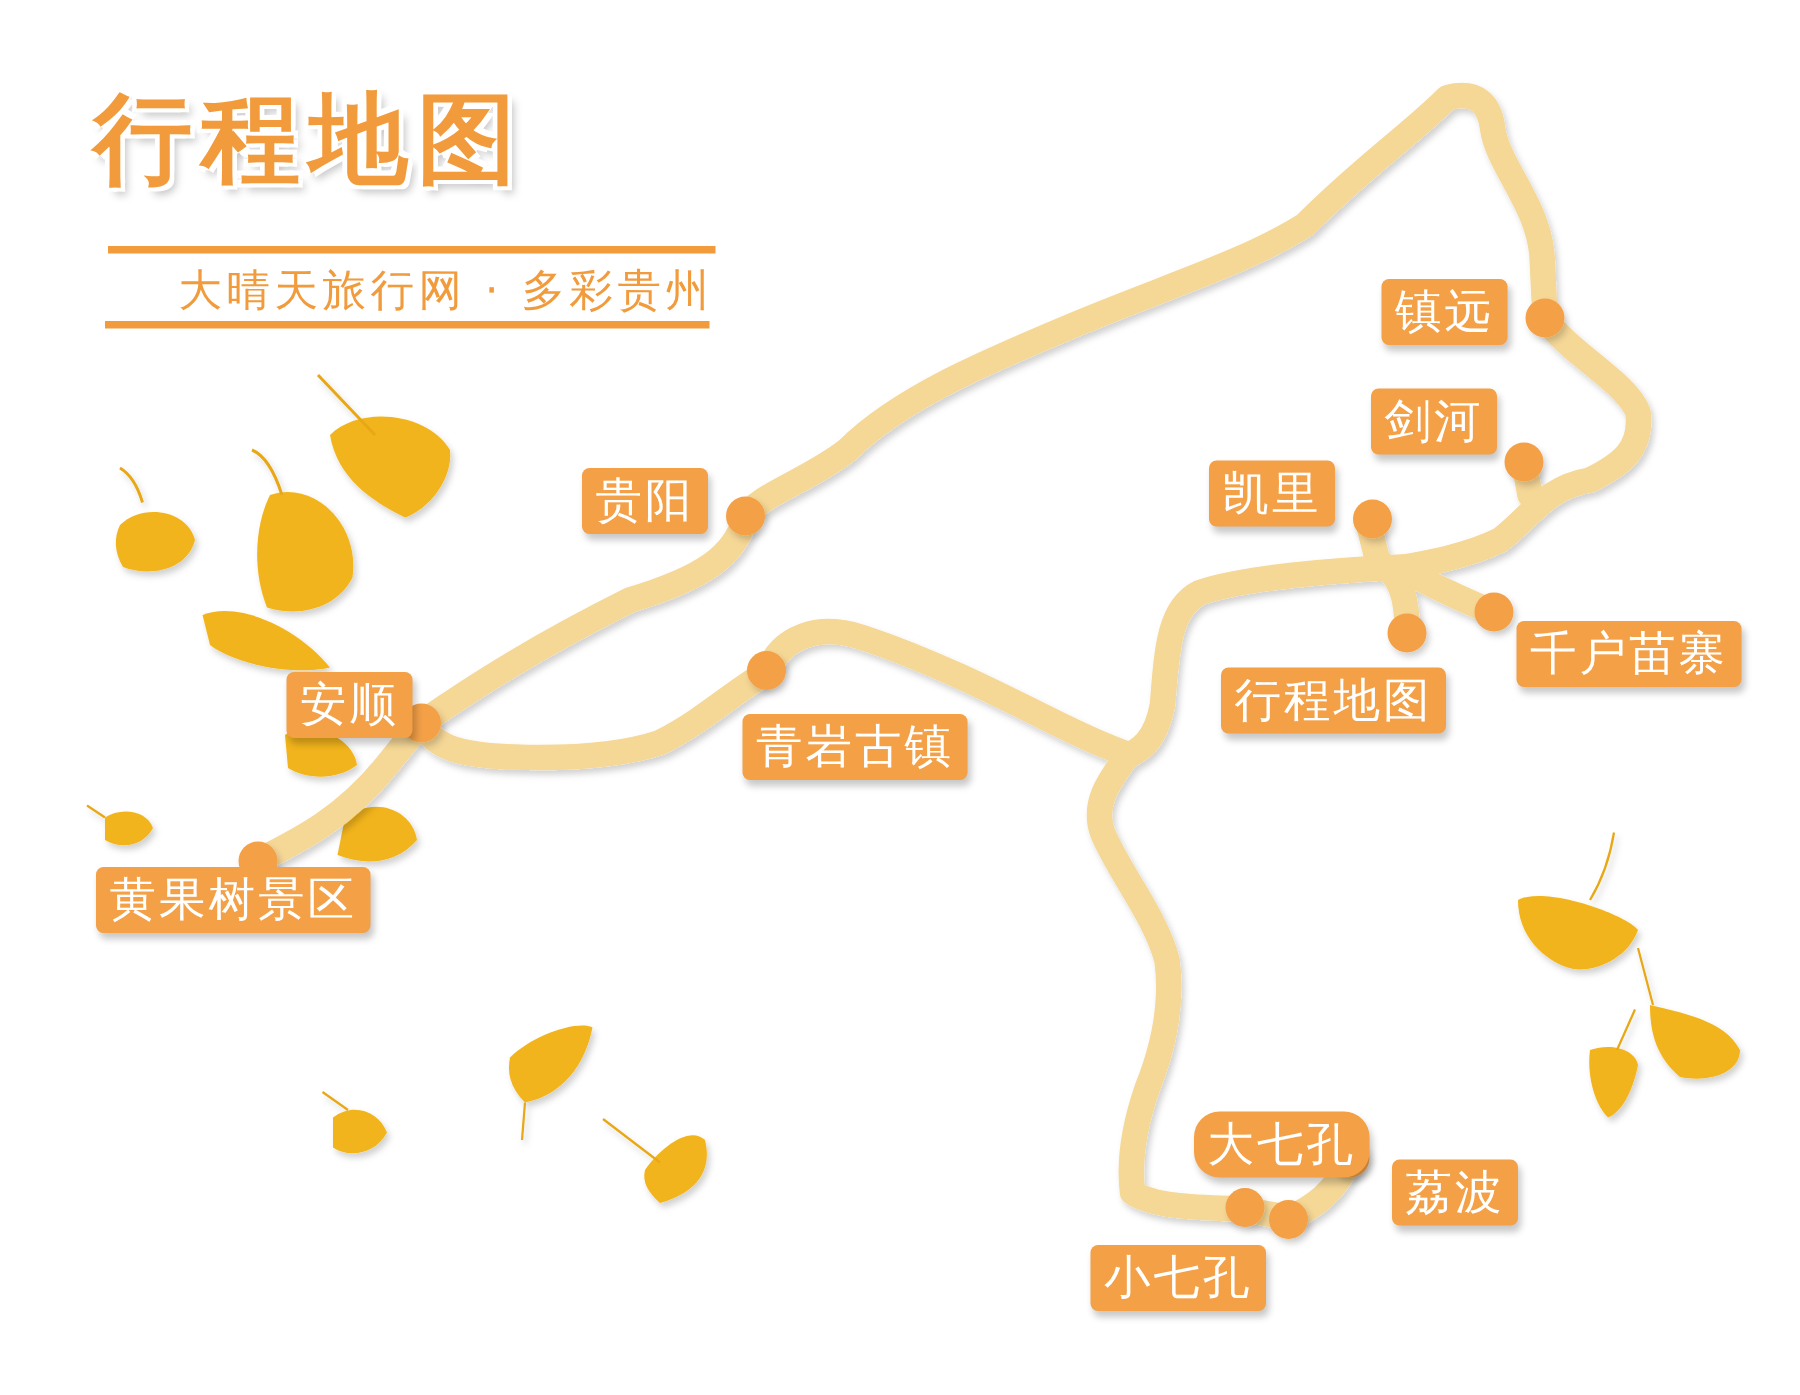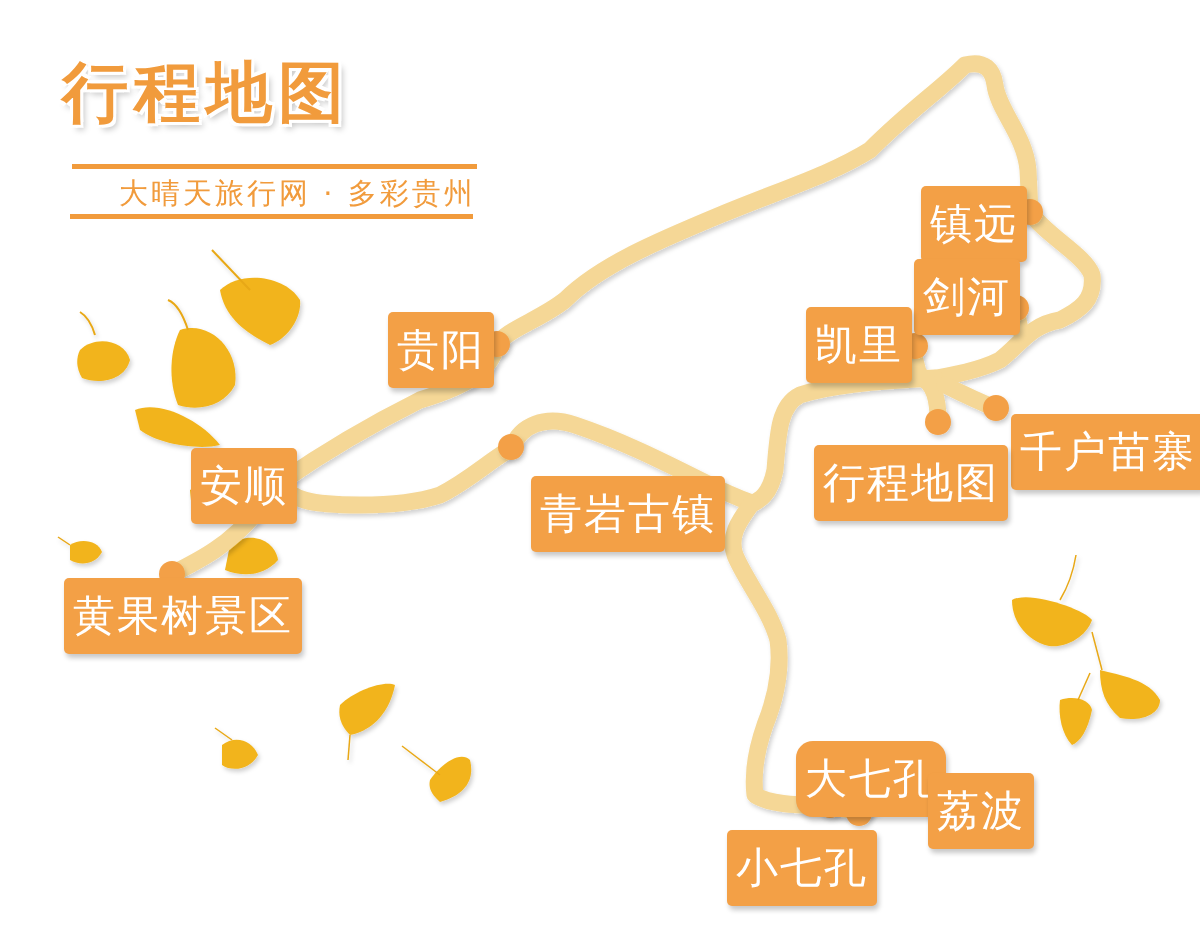--- a/index.html
+++ b/index.html
@@ -13,21 +13,21 @@
                  4px 5px 6px rgba(0,0,0,0.25);
   }
   .rule { position:absolute; height:5px; background:#f19b3c; }
   .subtitle {
     position:absolute; left:75px; top:173px; width:400px; height:40px;
     font-size:29px; color:#f19b3c; letter-spacing:3px; line-height:40px; white-space:nowrap;margin-left:44px;
   }
   svg.map { position:absolute; left:0; top:0; }
   .label {
     position:absolute; background:#f3a046; color:#ffffff; border-radius:5px;
-    font-size:42px; line-height:44px; height:44px; padding:16px 9px;
+    font-size:31px; line-height:44px; height:44px; padding:0 9px;
     box-shadow: 2px 4px 5px rgba(0,0,0,0.22); white-space:nowrap; letter-spacing:2px;
   }
 </style>
 </head>
 <body>
 
 <div class="title">行程地图</div>
 <div class="rule" style="left:72px; top:164px; width:405px;"></div>
 <div class="subtitle">大晴天旅行网 · 多彩贵州</div>
 <div class="rule" style="left:70px; top:214px; width:403px;"></div>
@@ -127,17 +127,17 @@
   </g>
 </svg>
 
 <div class="label" style="left:921px; top:186px;">镇远</div>
 <div class="label" style="left:914px; top:259px;">剑河</div>
 <div class="label" style="left:806px; top:307px;text-align:right;">凯里</div>
 <div class="label" style="left:388px; top:312px;">贵阳</div>
 <div class="label" style="left:1011px; top:414px;">千户苗寨</div>
 <div class="label" style="left:814px; top:445px;">行程地图</div>
 <div class="label" style="left:170px; top:448px;margin-left:21px;">安顺</div>
-<div class="label" style="left:495px; top:476px;margin-left:36px;">青岩古镇</div>
+<div class="label" style="left:495px; top:476px;">青岩古镇</div>
 <div class="label" style="left:64px; top:578px;">黄果树景区</div>
 <div class="label" style="left:796px; top:741px;border-radius:17px;">大七孔</div>
 <div class="label" style="left:928px; top:773px;">荔波</div>
 <div class="label" style="left:727px; top:830px;">小七孔</div>
 
 </body></html>

